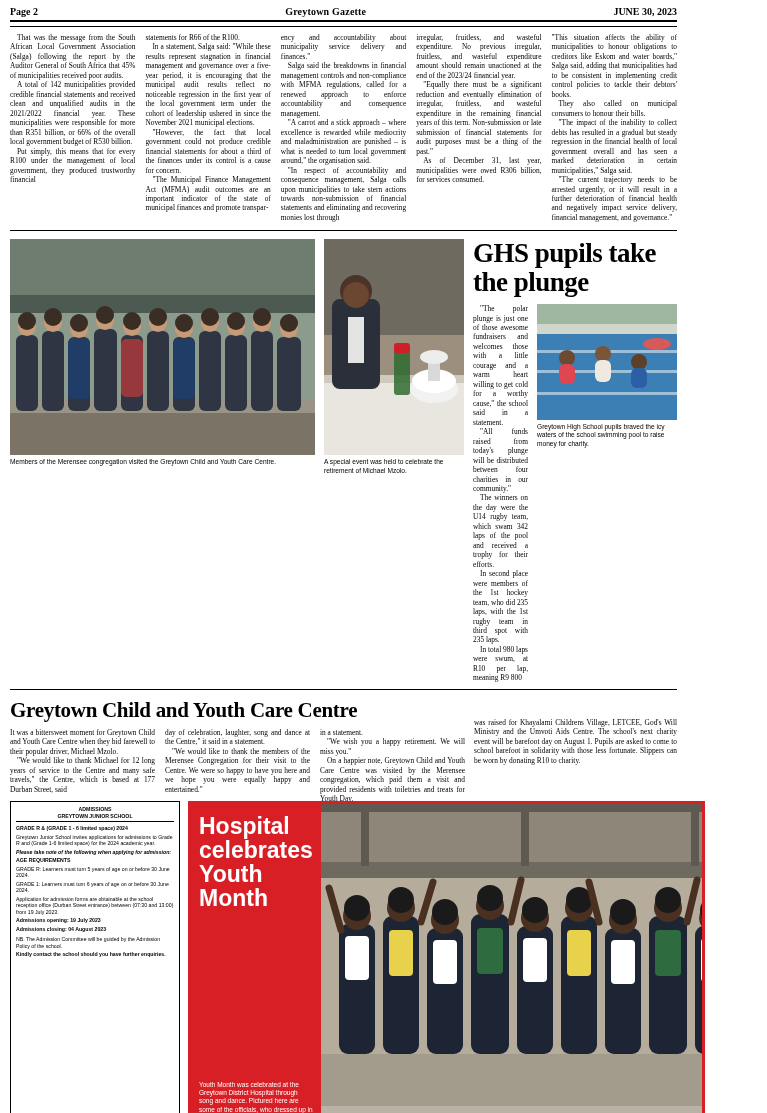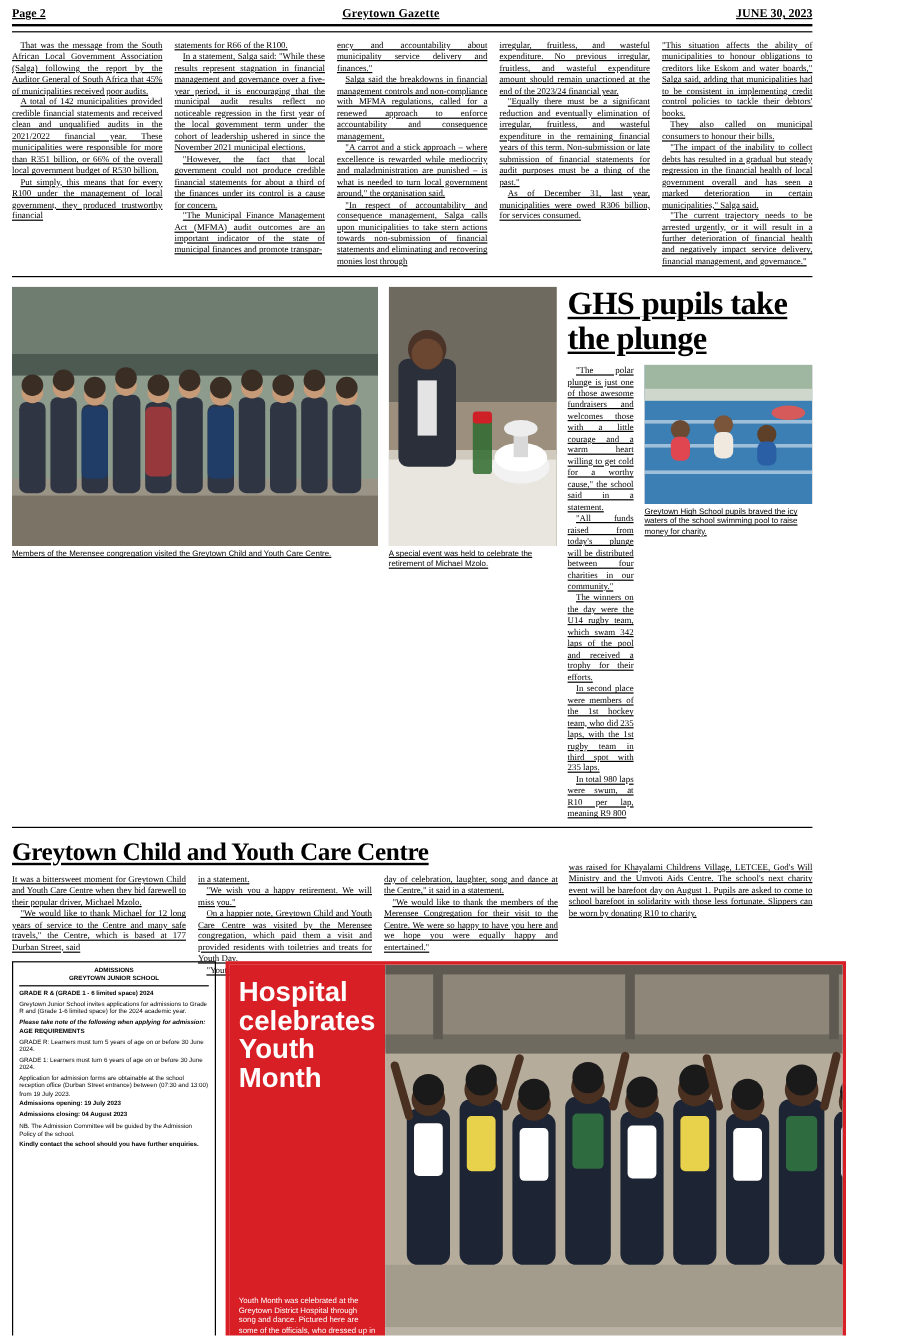--- a/index.html
+++ b/index.html
@@ -6,21 +6,21 @@
   html, body { margin:0; padding:0; }
   body {
     width: 767px;
     height: 1113px;
     background: #ffffff;
     font-family: "Liberation Serif", serif;
     color: #000;
     position: relative;
     overflow: hidden;
   }
-  .page { position:relative; width:705px; height:1113px; padding: 6px 28px 0 10px; text-decoration: underline; }
+  .page { position:relative; width:705px; height:1113px; padding: 6px 28px 0 10px; }
 
   
   .masthead {
     display:flex; align-items:baseline; justify-content:space-between;
     font-family: "Liberation Serif", serif;
     font-size: 10px; font-weight: bold;
     border-bottom: 2px solid #000;
     padding-bottom: 3px;
   }
   .masthead .center { font-size: 10px; letter-spacing:.2px; }
@@ -271,28 +271,28 @@
 
   <div style="display:grid; grid-template-columns: 455px 1fr; column-gap:9px; margin-top:2px;">
     <div>
       <div class="sec2-title">Greytown Child and Youth Care Centre</div>
       <div class="cols3 twocolsmall">
         <div>
           <p class="first">It was a bittersweet moment for Greytown Child and Youth Care Centre when they bid farewell to their popular driver, Michael Mzolo.</p>
           <p>"We would like to thank Michael for 12 long years of service to the Centre and many safe travels," the Centre, which is based at 177 Durban Street, said</p>
         </div>
         <div>
+          <p class="first">day of celebration, laughter, song and dance at the Centre," it said in a statement.</p>
+          <p>"We would like to thank the members of the Merensee Congregation for their visit to the Centre. We were so happy to have you here and we hope you were equally happy and entertained."</p>
+        </div>
+        <div>
           <p class="first">in a statement.</p>
           <p>"We wish you a happy retirement. We will miss you."</p>
           <p>On a happier note, Greytown Child and Youth Care Centre was visited by the Merensee congregation, which paid them a visit and provided residents with toiletries and treats for Youth Day.</p>
           <p>"Youth Day was a wonderful</p>
-        </div>
-        <div>
-          <p class="first">day of celebration, laughter, song and dance at the Centre," it said in a statement.</p>
-          <p>"We would like to thank the members of the Merensee Congregation for their visit to the Centre. We were so happy to have you here and we hope you were equally happy and entertained."</p>
         </div>
       </div>
     </div>
     <div class="twocolsmall" style="padding-top:26px;">
       <p class="first">was raised for Khayalami Childrens Village, LETCEE, God's Will Ministry and the Umvoti Aids Centre. The school's next charity event will be barefoot day on August 1.  Pupils are asked to come to school barefoot in solidarity with those less fortunate. Slippers can be worn by donating R10 to charity.</p>
     </div>
   </div>
 
   <div class="bottom">
 

